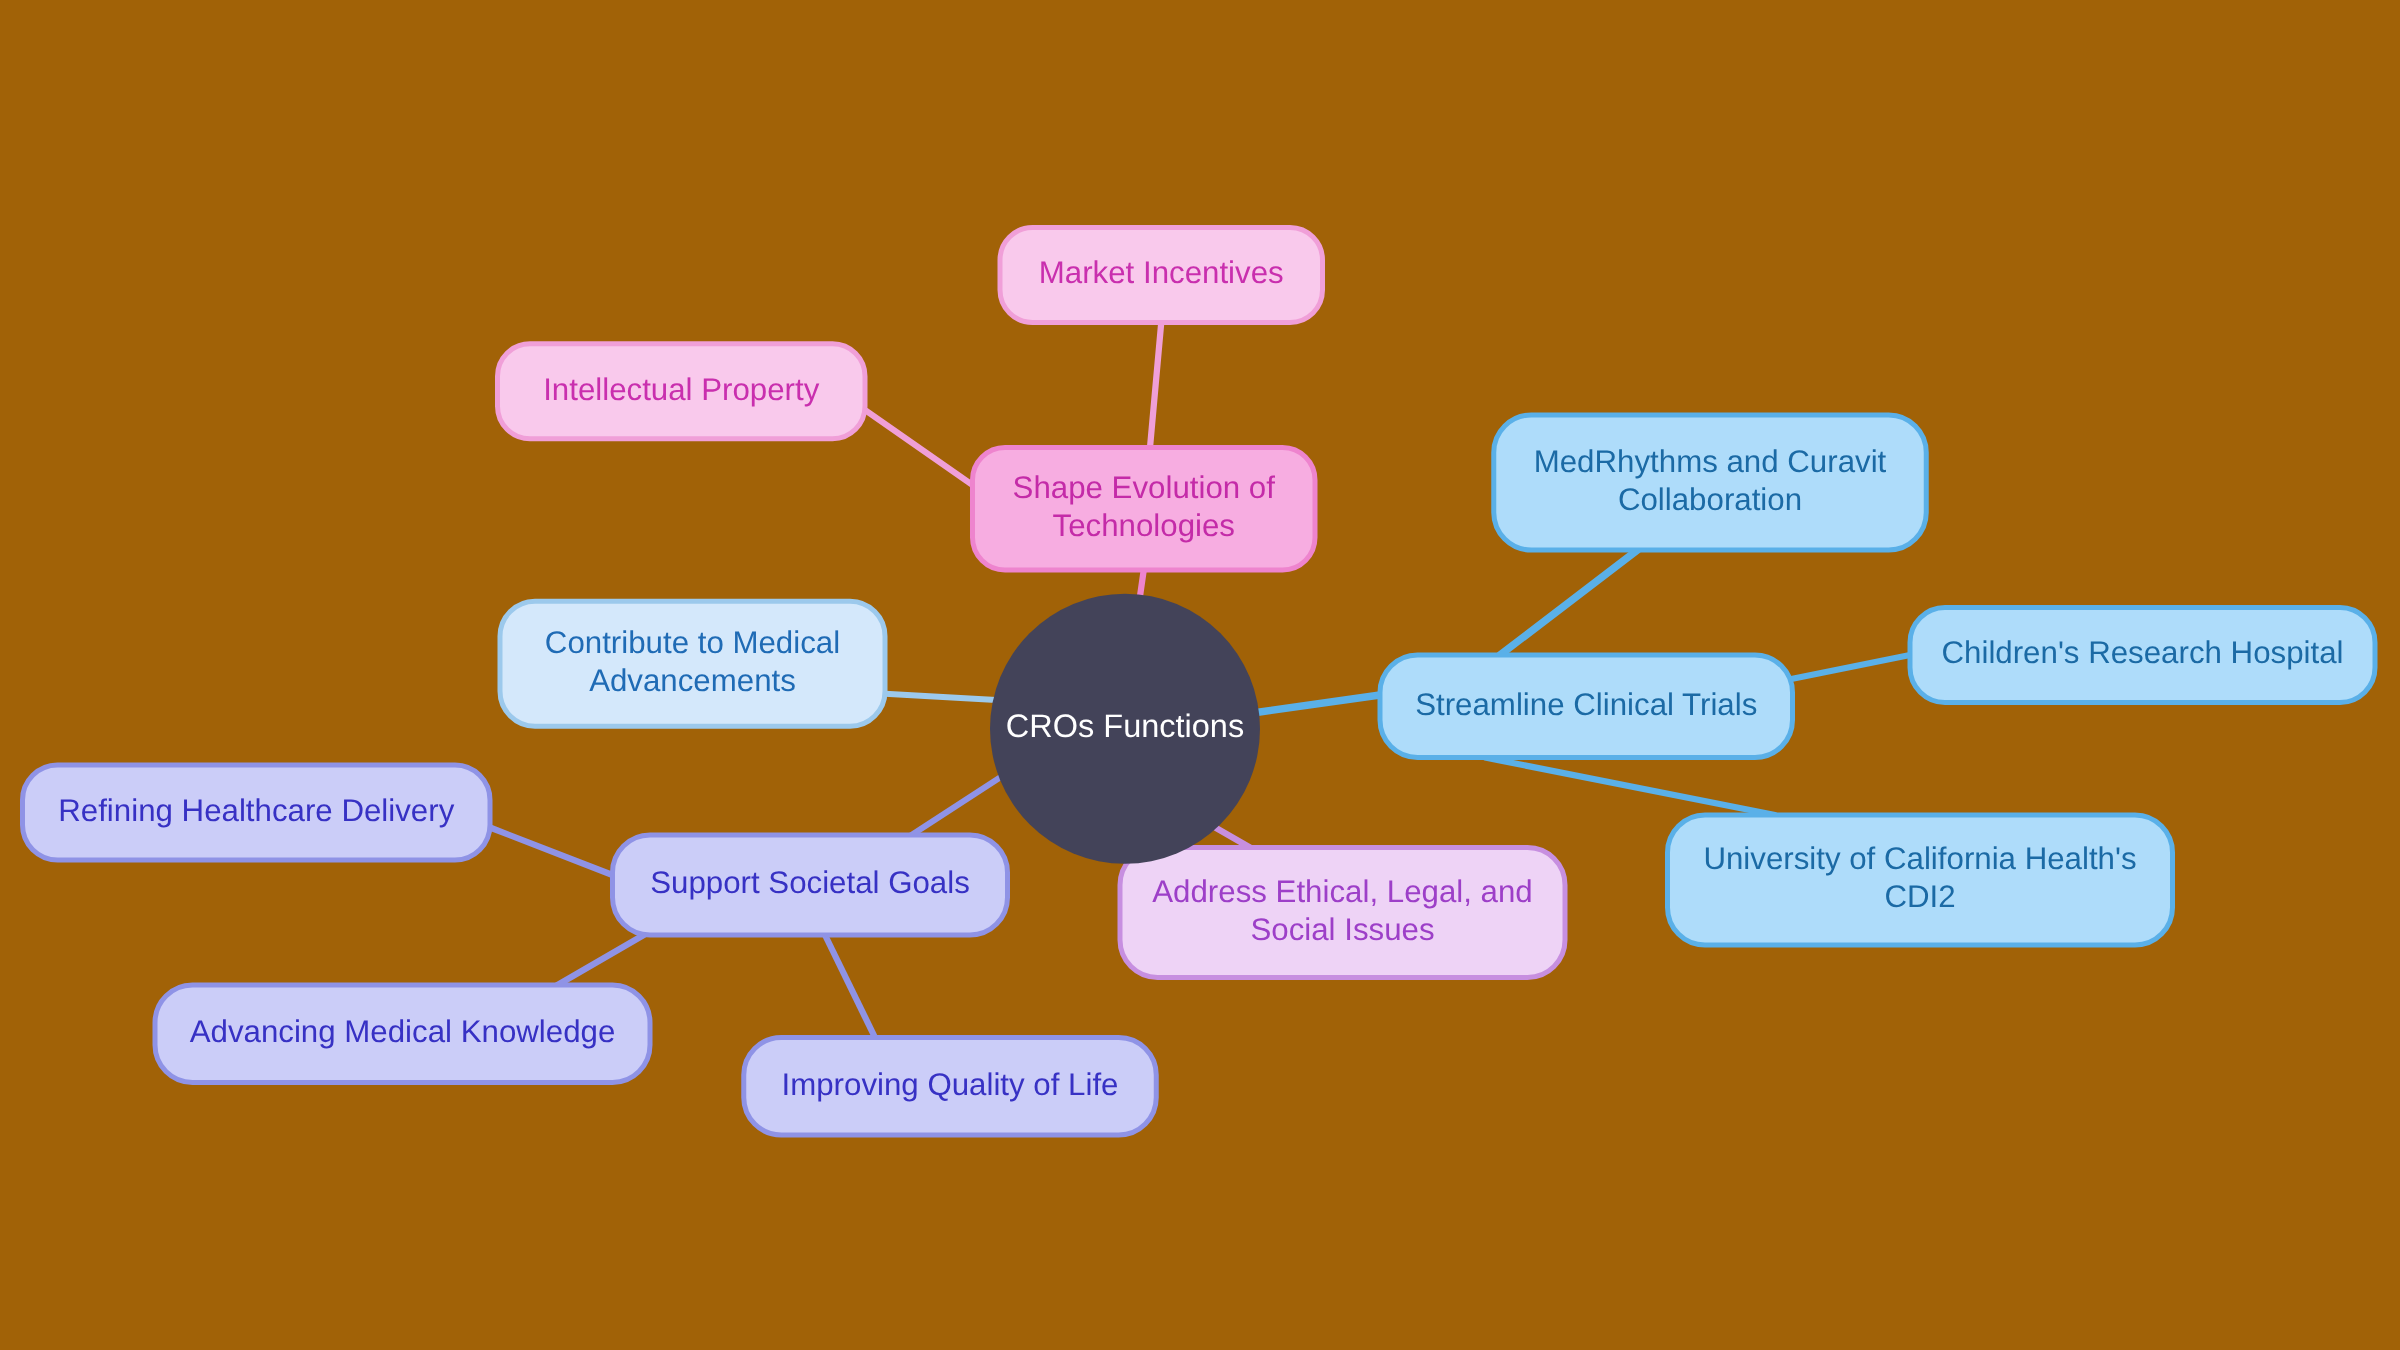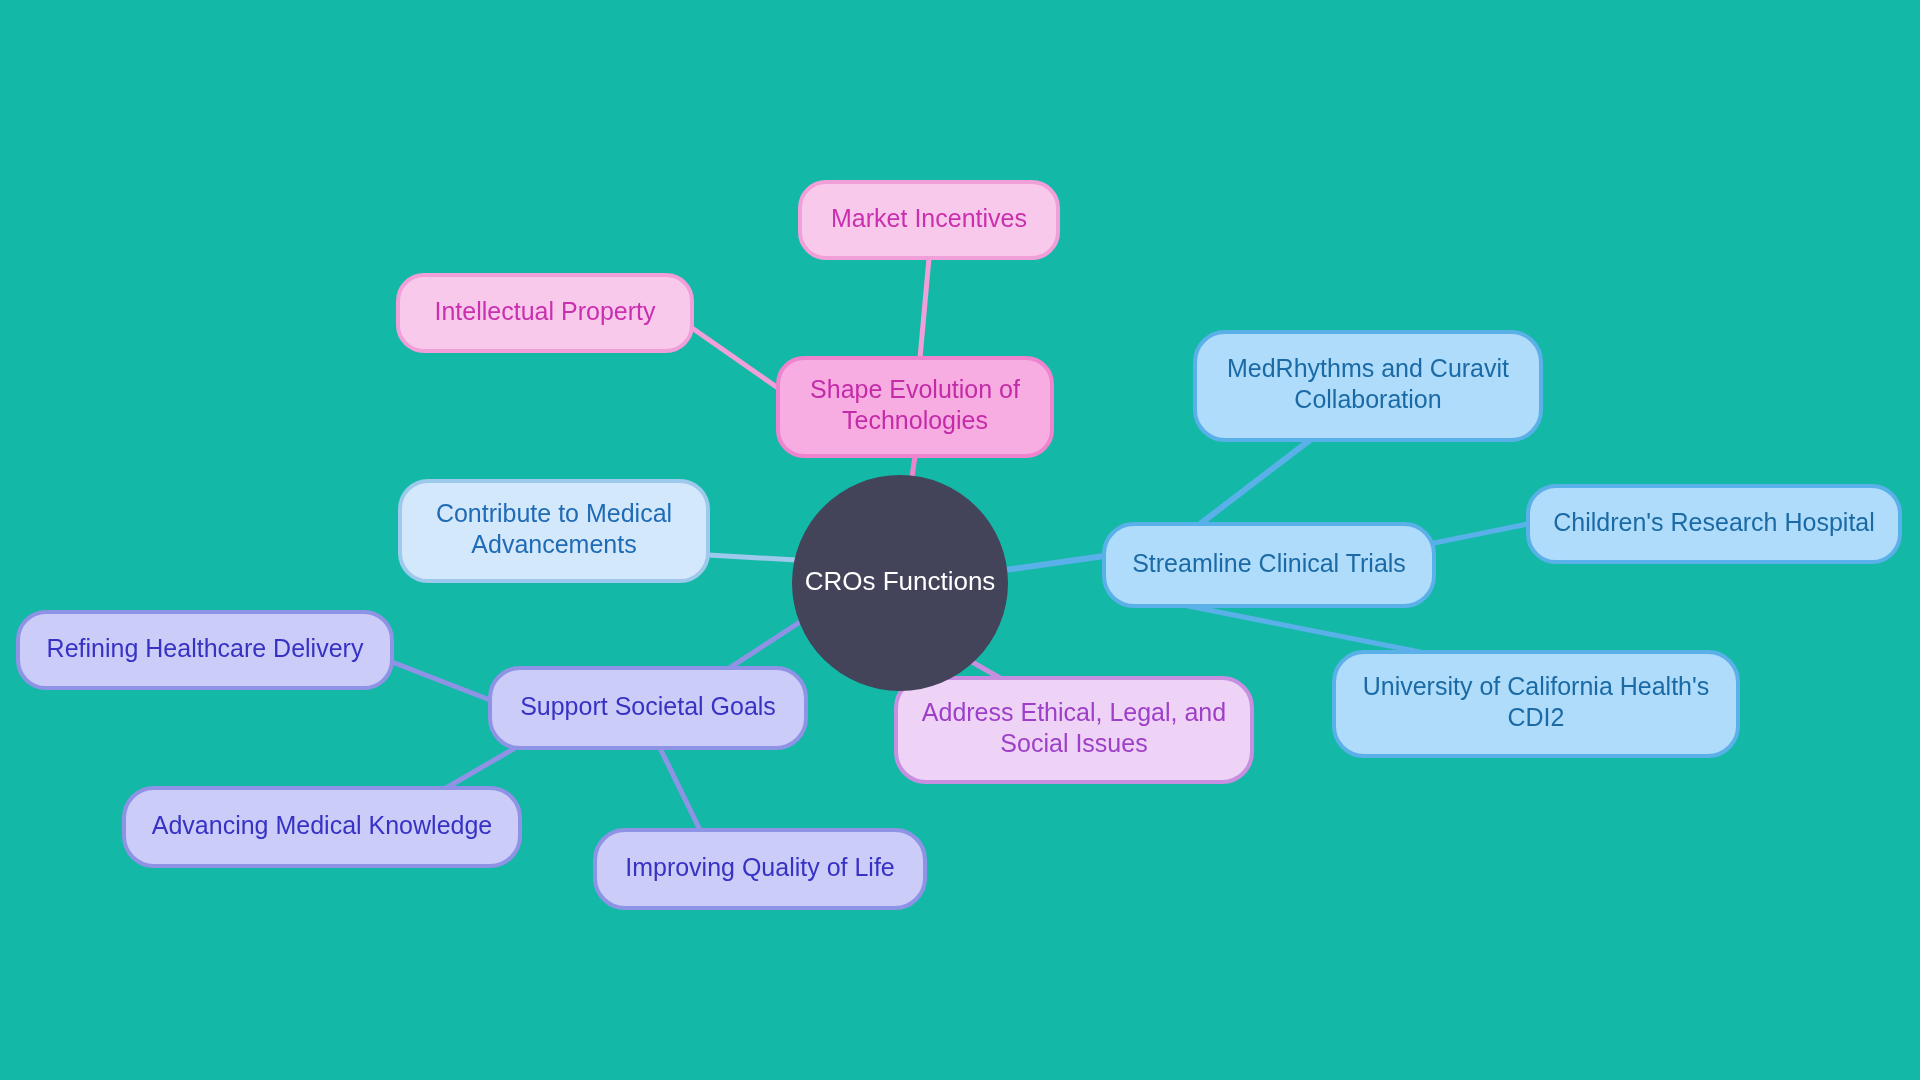--- a/index.html
+++ b/index.html
@@ -8,21 +8,21 @@
     background: #ffffff;
     width: 1920px;
     height: 1080px;
     overflow: hidden;
     font-family: "Liberation Sans", sans-serif;
   }
   #canvas {
     position: relative;
     width: 1920px;
     height: 1080px;
-    background: #14b8a6;
+    background: #a16207;
   }
   svg#mindmap {
     position: absolute;
     top: 0;
     left: 0;
     width: 1920px;
     height: 1080px;
   }
   .edge {
     fill: none;

